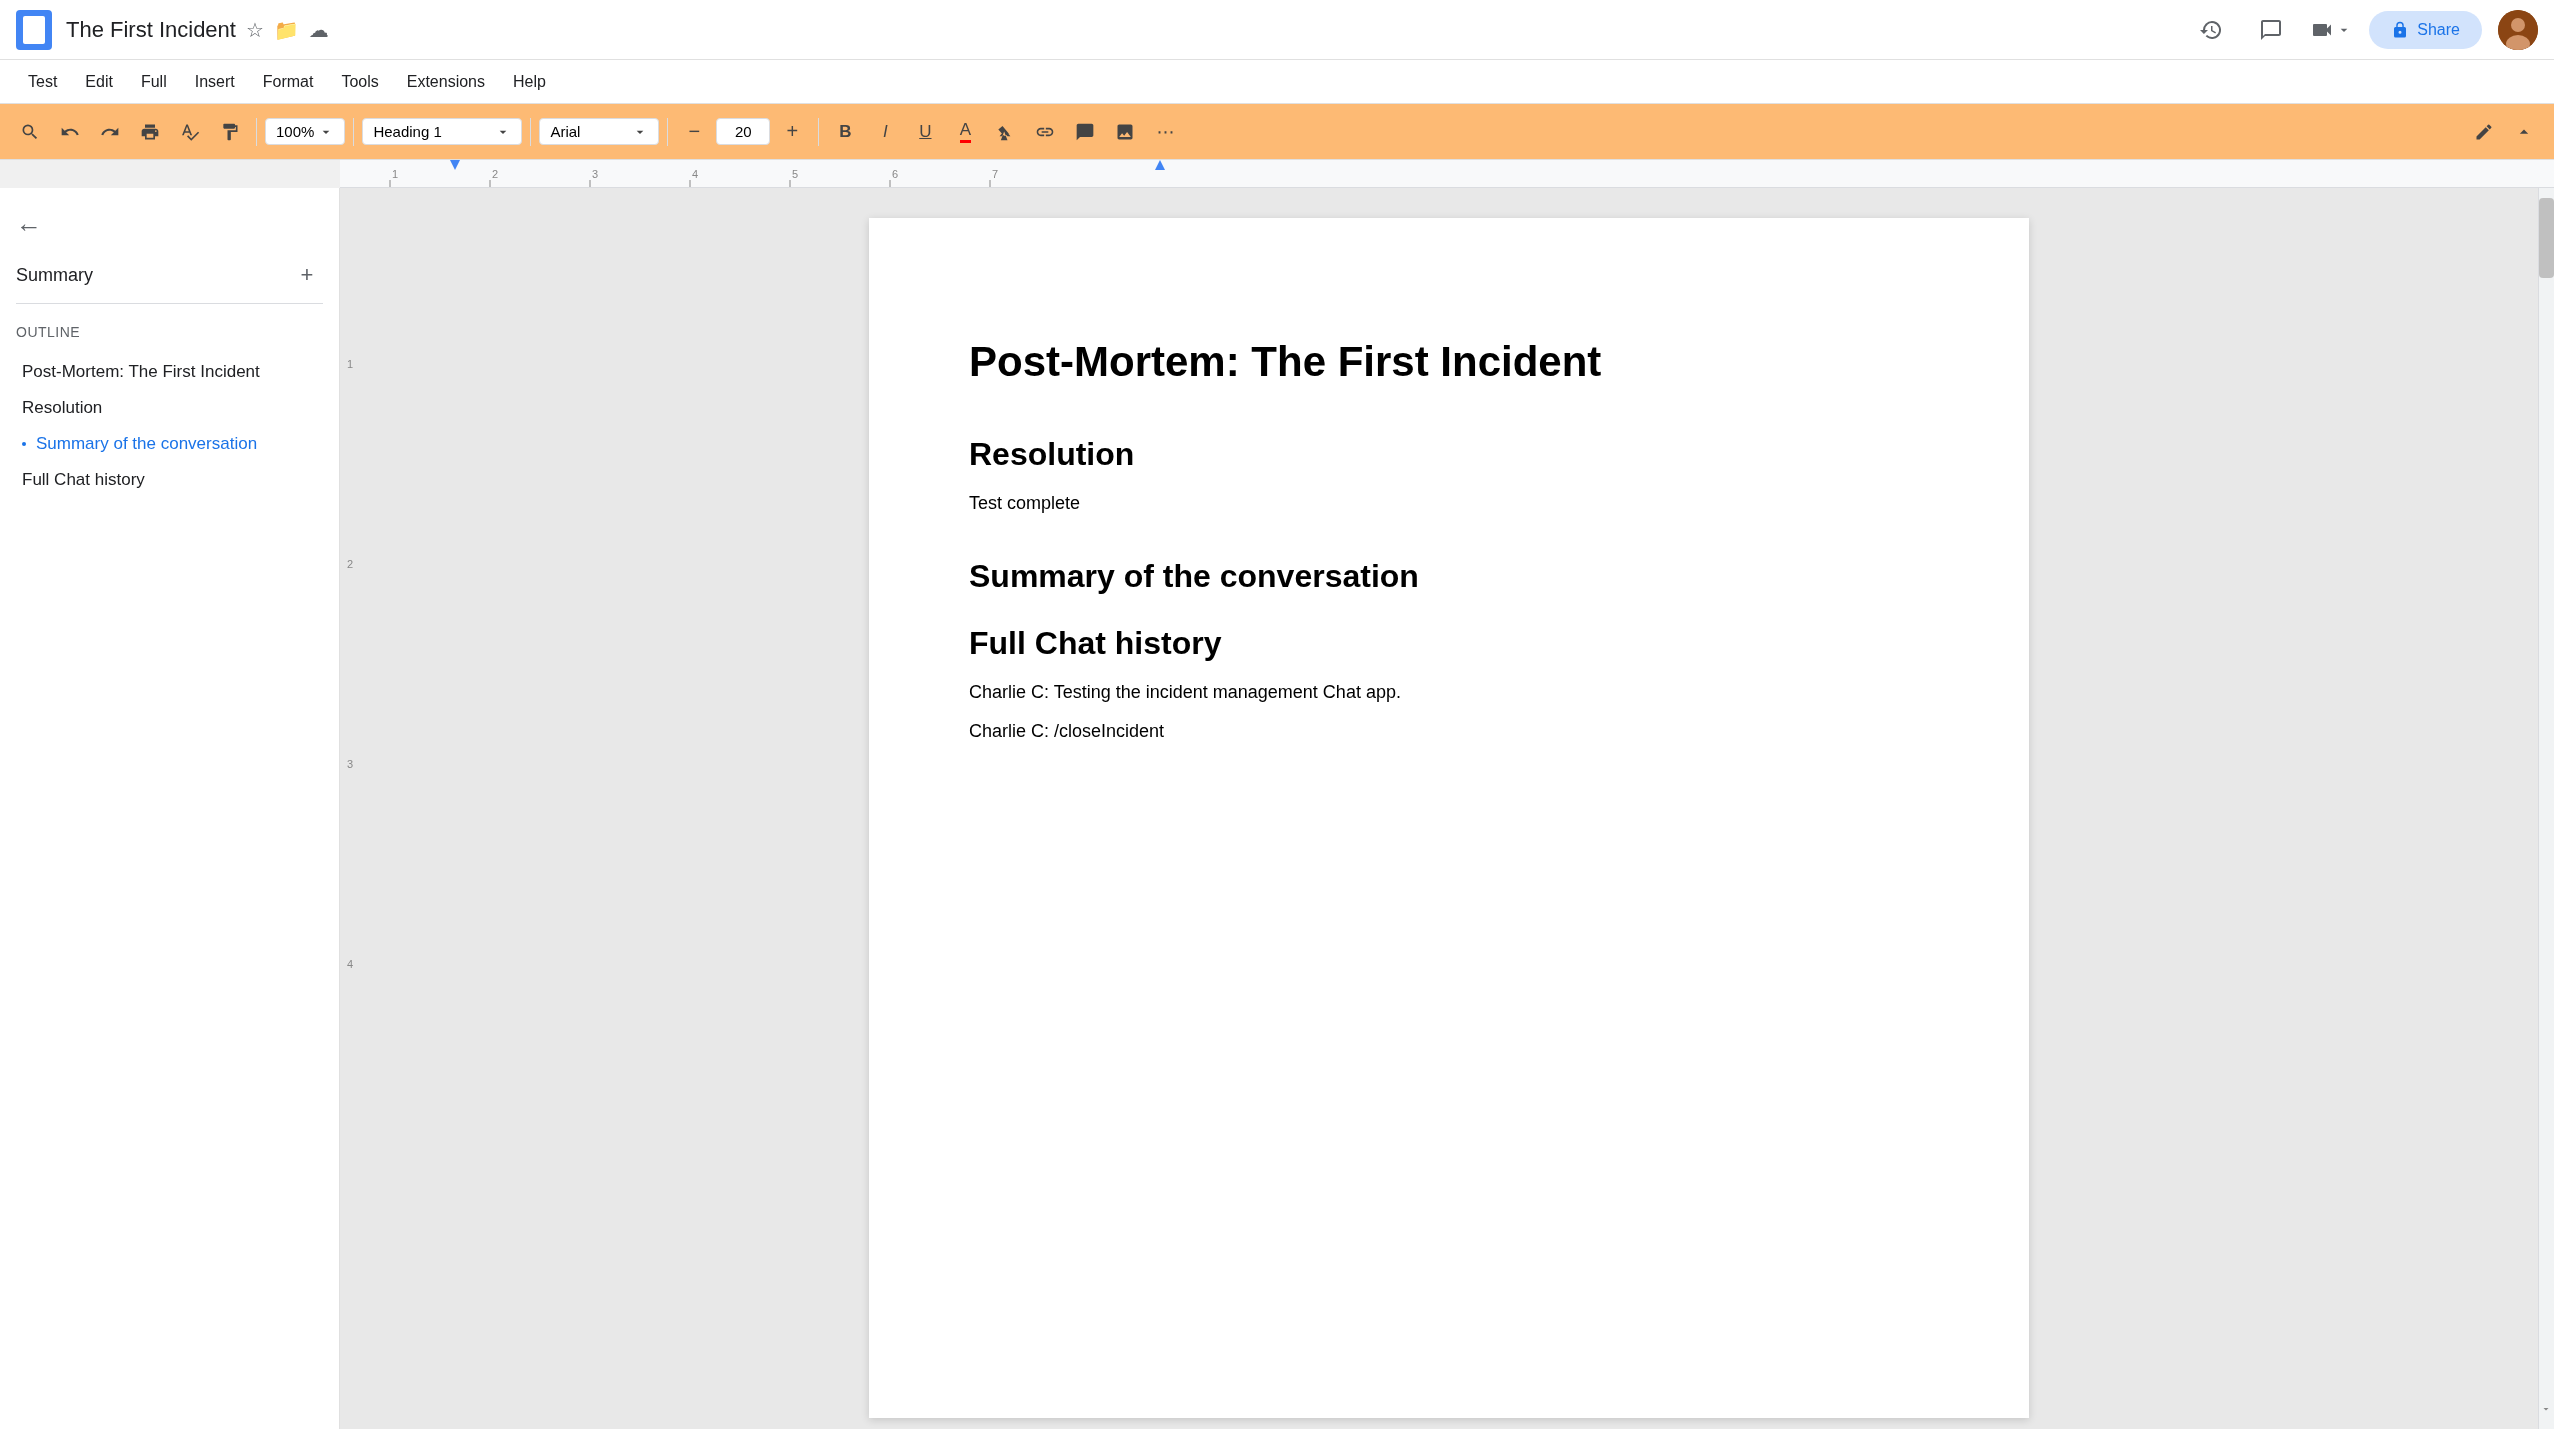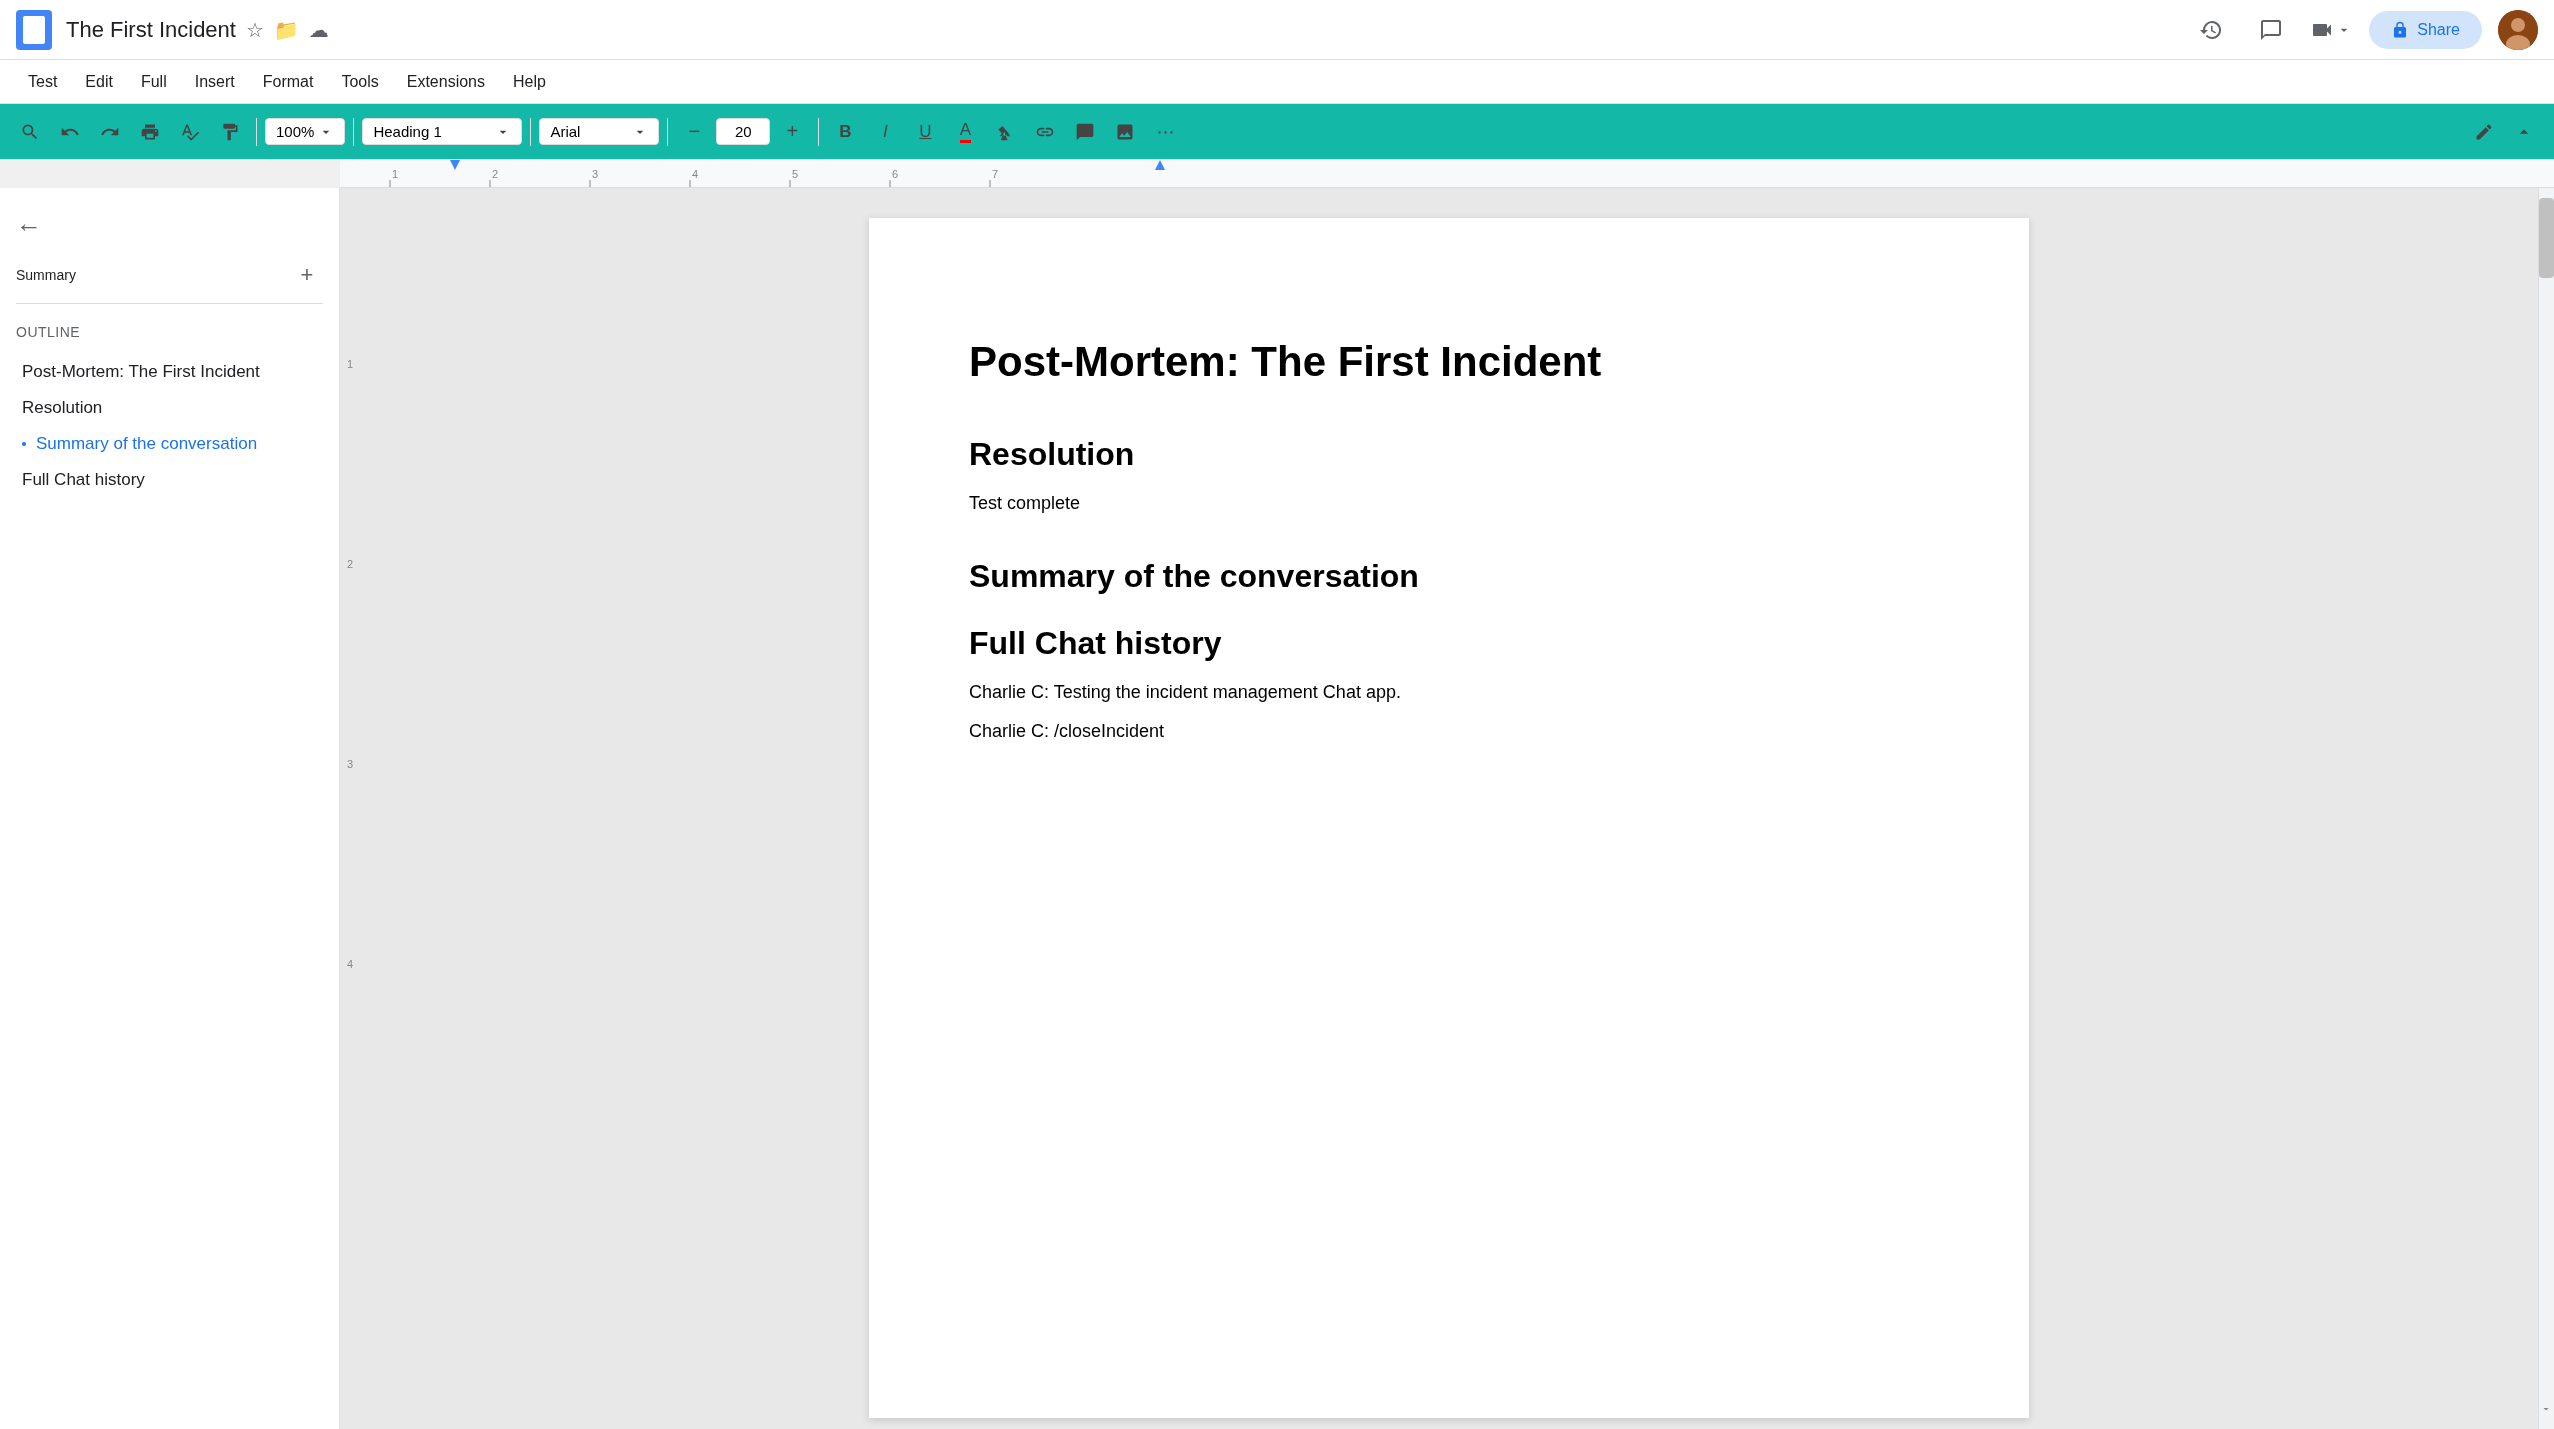--- a/index.html
+++ b/index.html
@@ -91,21 +91,21 @@
       padding: 6px 12px;
       border-radius: 4px;
       cursor: pointer;
       color: #202124;
     }
 
     
     .toolbar {
       display: flex;
       align-items: center;
-      background: #14b8a6;
+      background: #fdba74;
       height: 56px;
       padding: 0 12px;
       border-bottom: 1px solid #e0e0e0;
       gap: 4px;
     }
     .toolbar-btn {
       height: 36px;
       min-width: 36px;
       border-radius: 4px;
       border: none;
@@ -200,21 +200,21 @@
     .sidebar-section {
       margin-bottom: 16px;
     }
     .sidebar-summary-row {
       display: flex;
       align-items: center;
       justify-content: space-between;
       margin-bottom: 8px;
     }
     .sidebar-summary-label {
-      font-size: 14px;
+      font-size: 18px;
       color: #202124;
       font-weight: 500;
     }
     .sidebar-add-btn {
       width: 32px; height: 32px;
       border-radius: 50%;
       display: flex; align-items: center; justify-content: center;
       cursor: pointer;
       color: #5f6368;
       font-size: 22px;

